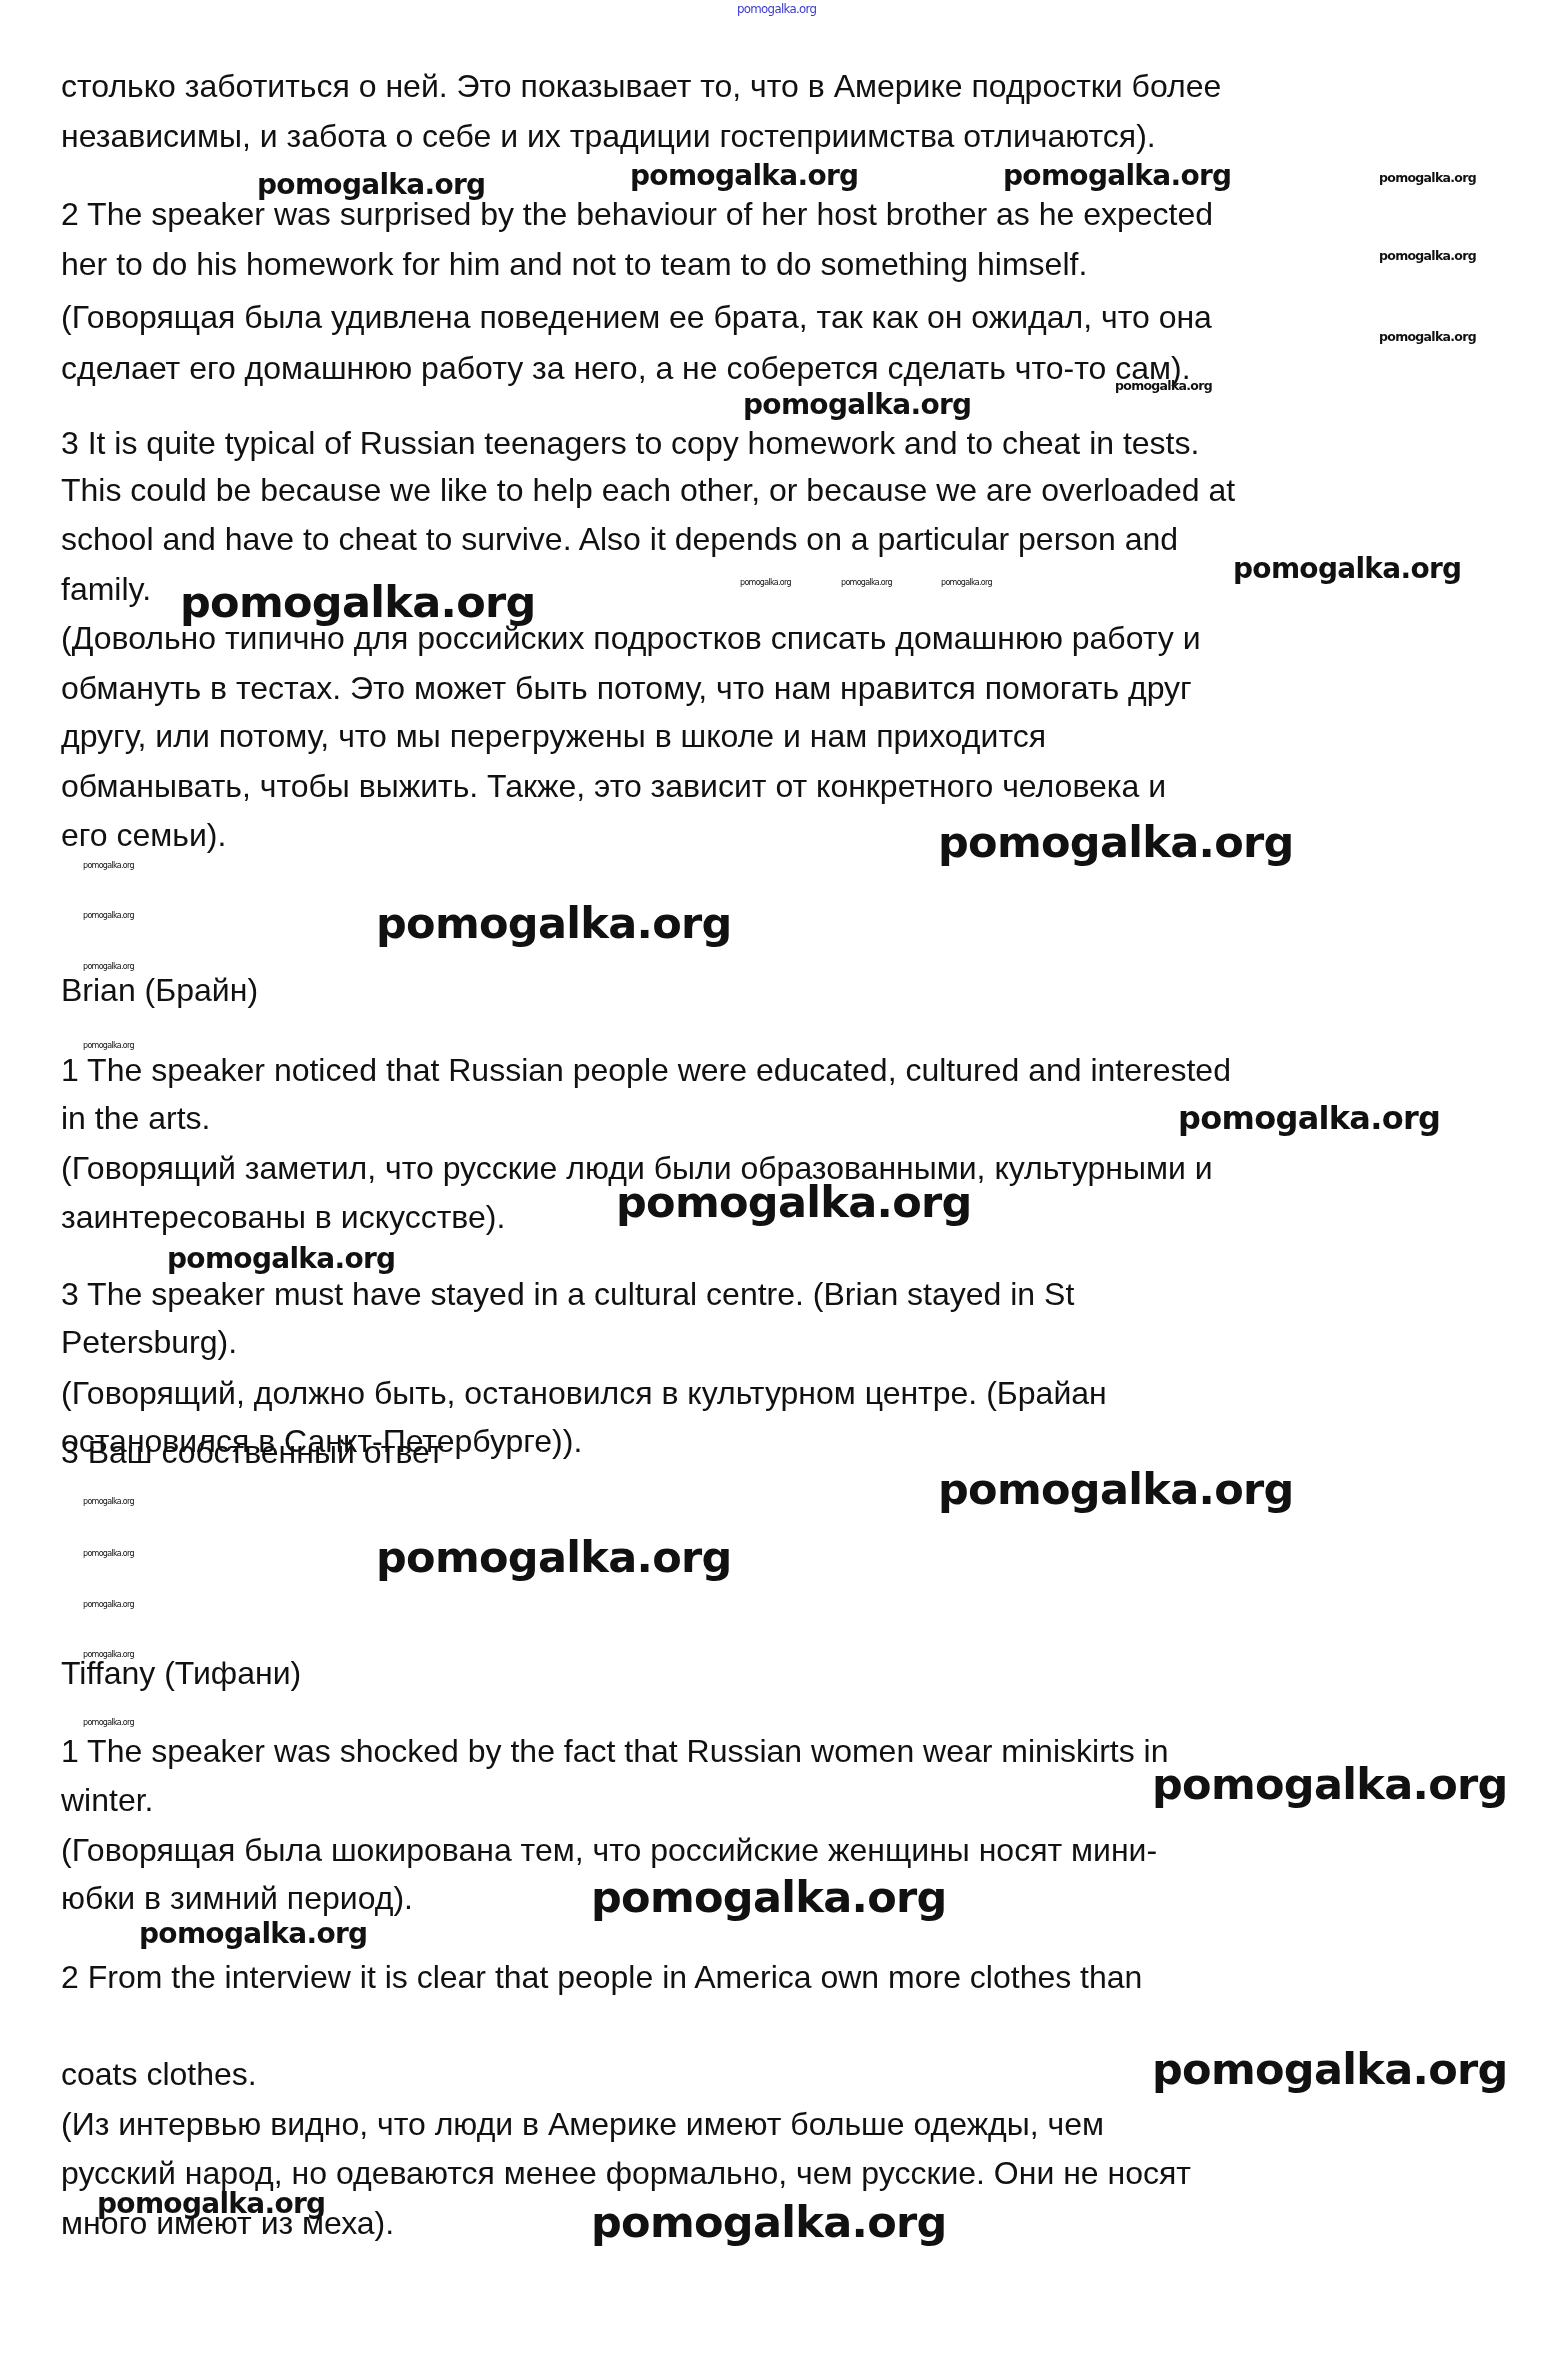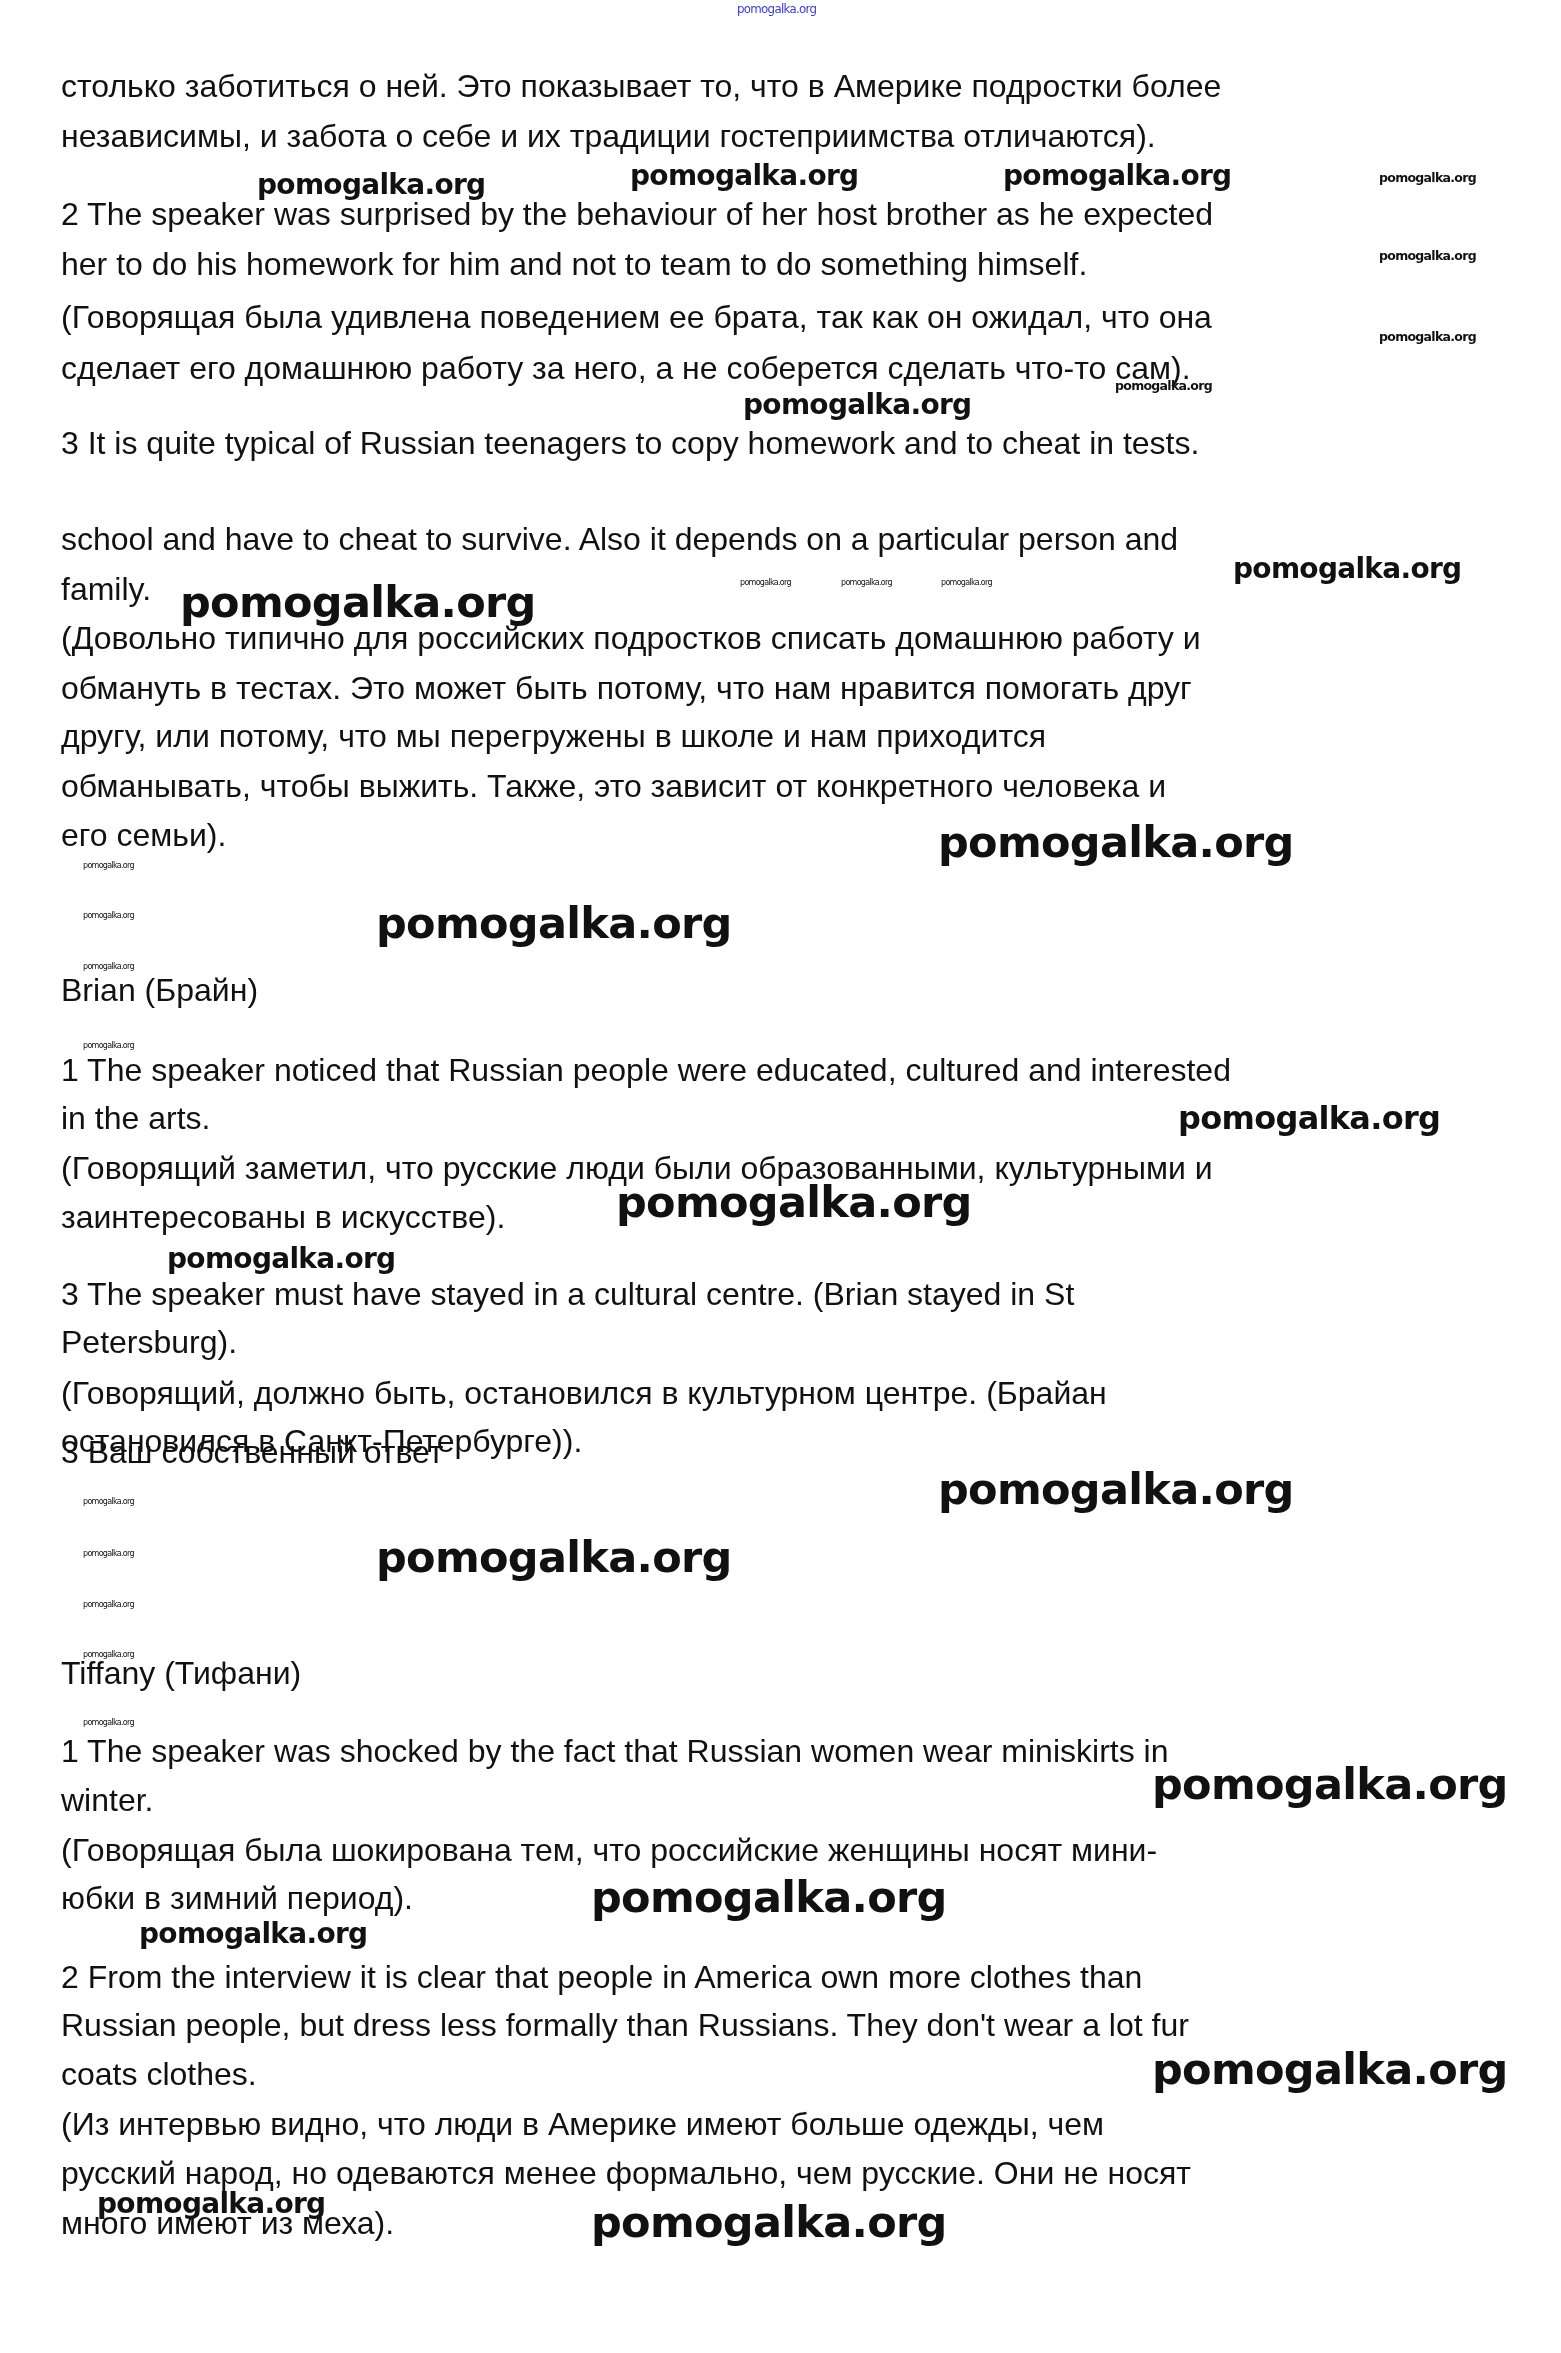--- a/index.html
+++ b/index.html
@@ -31,20 +31,21 @@
 
   <div class="wm top" style="left:737px; top:1.5px;">pomogalka.org</div>
 
   <div class="line" style="top:62px;">столько заботиться о ней. Это показывает то, что в Америке подростки более</div>
   <div class="line" style="top:112px;">независимы, и забота о себе и их традиции гостеприимства отличаются).</div>
   <div class="line" style="top:190px;">2 The speaker was surprised by the behaviour of her host brother as he expected</div>
   <div class="line" style="top:240px;">her to do his homework for him and not to team to do something himself.</div>
   <div class="line" style="top:293px;">(Говорящая была удивлена поведением ее брата, так как он ожидал, что она</div>
   <div class="line" style="top:344px;">сделает его домашнюю работу за него, а не соберется сделать что-то сам).</div>
   <div class="line" style="top:419px;">3 It is quite typical of Russian teenagers to copy homework and to cheat in tests.</div>
+  <div class="line" style="top:466px;">This could be because we like to help each other, or because we are overloaded at</div>
   <div class="line" style="top:515px;">school and have to cheat to survive. Also it depends on a particular person and</div>
   <div class="line" style="top:565px;">family.</div>
   <div class="line" style="top:614px;">(Довольно типично для российских подростков списать домашнюю работу и</div>
   <div class="line" style="top:664px;">обмануть в тестах. Это может быть потому, что нам нравится помогать друг</div>
   <div class="line" style="top:712px;">другу, или потому, что мы перегружены в школе и нам приходится</div>
   <div class="line" style="top:762px;">обманывать, чтобы выжить. Также, это зависит от конкретного человека и</div>
   <div class="line" style="top:811px;">его семьи).</div>
 
   <div class="line" style="top:966px;">Brian (Брайн)</div>
   <div class="line" style="top:1046px;">1 The speaker noticed that Russian people were educated, cultured and interested</div>
@@ -56,21 +57,20 @@
   <div class="line" style="top:1369px;">(Говорящий, должно быть, остановился в культурном центре. (Брайан</div>
   <div class="line" style="top:1417px;">остановился в Санкт-Петербурге)).</div>
   <div class="line" style="top:1428px;">3 Ваш собственный ответ</div>
 
   <div class="line" style="top:1649px;">Tiffany (Тифани)</div>
   <div class="line" style="top:1727px;">1 The speaker was shocked by the fact that Russian women wear miniskirts in</div>
   <div class="line" style="top:1776px;">winter.</div>
   <div class="line" style="top:1826px;">(Говорящая была шокирована тем, что российские женщины носят мини-</div>
   <div class="line" style="top:1874px;">юбки в зимний период).</div>
   <div class="line" style="top:1953px;">2 From the interview it is clear that people in America own more clothes than</div>
-  <div class="line" style="top:2001px;">Russian people, but dress less formally than Russians. They don't wear a lot fur</div>
   <div class="line" style="top:2050px;">coats clothes.</div>
   <div class="line" style="top:2100px;">(Из интервью видно, что люди в Америке имеют больше одежды, чем</div>
   <div class="line" style="top:2149px;">русский народ, но одеваются менее формально, чем русские. Они не носят</div>
   <div class="line" style="top:2199px;">много имеют из меха).</div>
 
   <div class="wm md" style="left:257px; top:168px;">pomogalka.org</div>
   <div class="wm md" style="left:630px; top:159px;">pomogalka.org</div>
   <div class="wm md" style="left:1003px; top:159px;">pomogalka.org</div>
   <div class="wm sm" style="left:1379px; top:170px;">pomogalka.org</div>
   <div class="wm sm" style="left:1379px; top:248px;">pomogalka.org</div>

